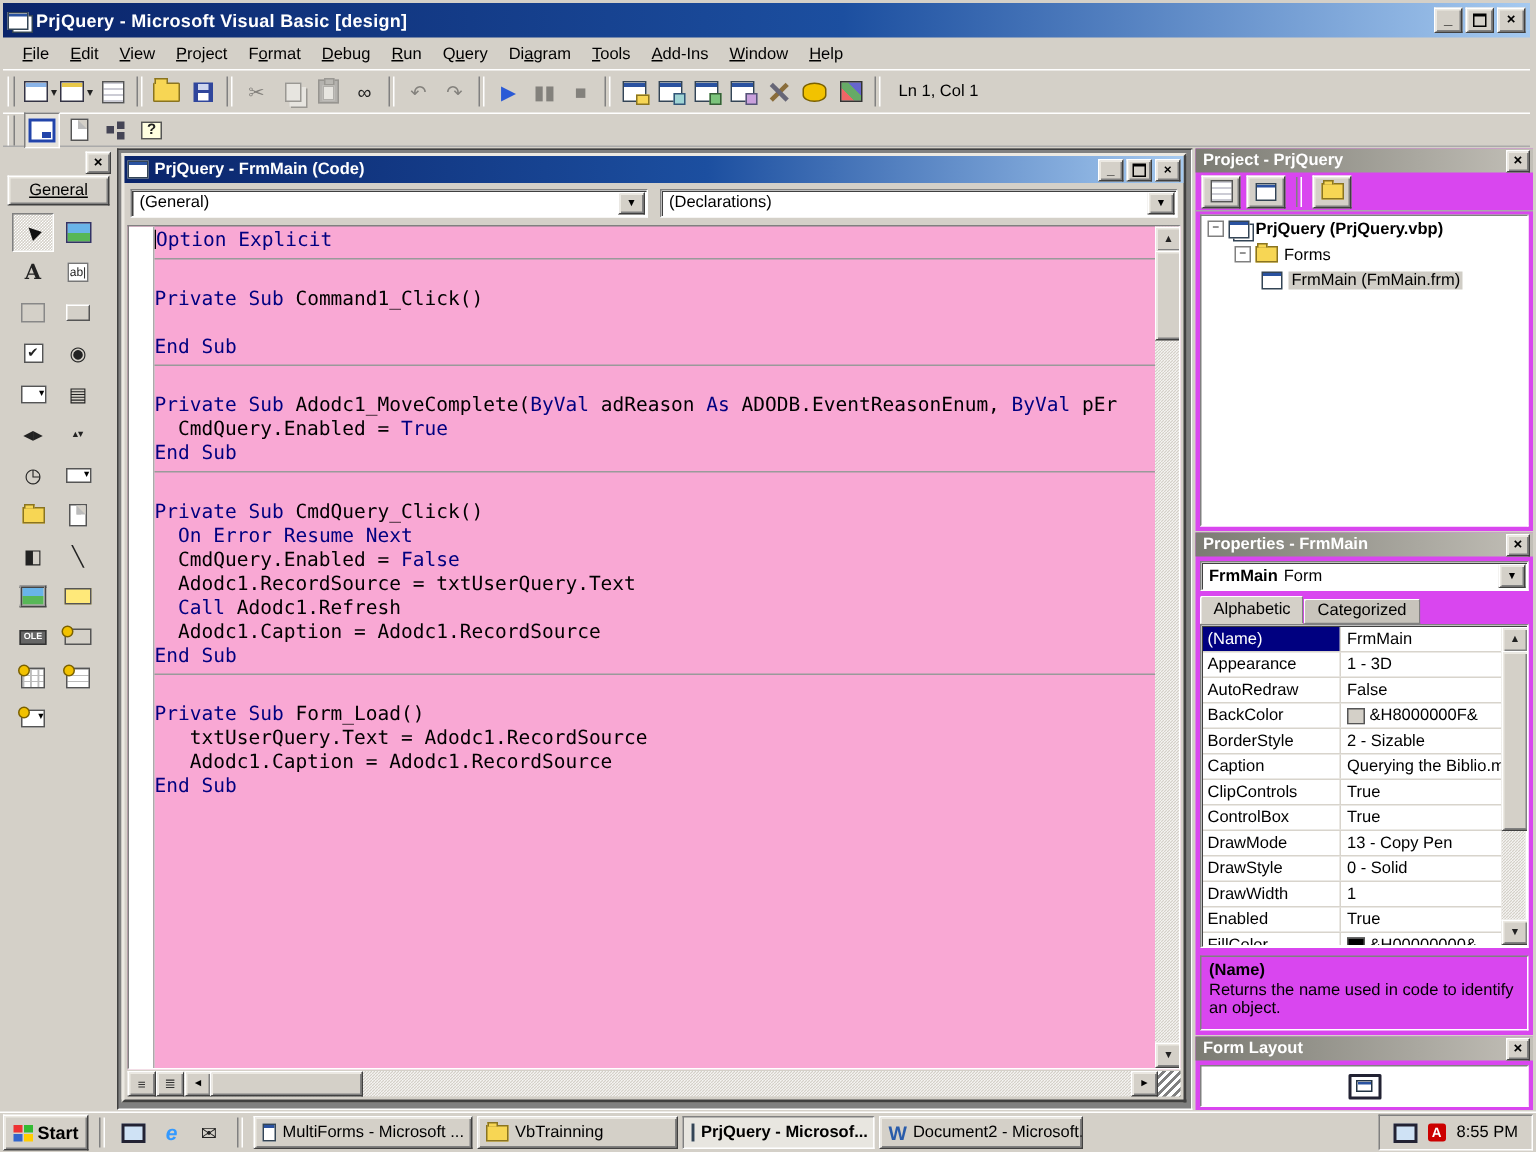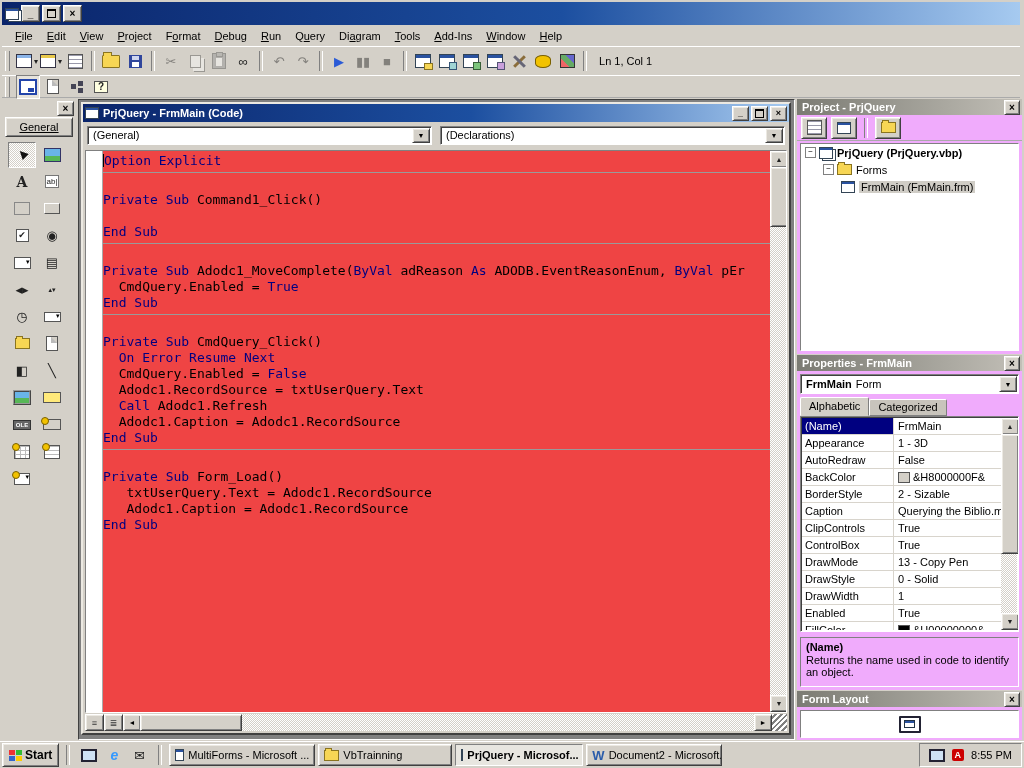--- a/index.html
+++ b/index.html
@@ -100,21 +100,21 @@
     background-size:2px 2px;background-position:0 0,1px 1px;background-color:#d4d0c8;}
   
   #mdi{position:absolute;left:78px;top:99px;width:717px;height:641px;background:#808080;border:1px solid;border-color:#404040 #fff #fff #404040;box-sizing:border-box;}
   #codewin{position:absolute;left:2px;top:2px;width:710px;height:633px;background:#d4d0c8;border:2px solid;border-color:#ece9e2 #404040 #404040 #ece9e2;box-sizing:border-box;}
   .cw-title{height:18px;background:linear-gradient(90deg,#0a246a,#1c4fa0 55%,#a6caf0);display:flex;align-items:center;padding:0 2px;}
   .cw-title .ttl{color:#fff;font-weight:bold;font-size:11px;flex:1;margin-left:4px;}
   .cw-btn{width:15px;height:13px;margin-left:2px;display:flex;align-items:center;justify-content:center;font-size:9px;font-weight:bold;}
   .cw-combos{height:26px;display:flex;align-items:center;gap:8px;padding:0 4px;}
   .combo{height:19px;background:#fff;border:1px solid;border-color:#808080 #fff #fff #808080;box-shadow:inset 1px 1px 0 #404040;display:flex;align-items:center;position:relative;padding-left:5px;box-sizing:border-box;}
   .combo .cbtn{position:absolute;right:1px;top:1px;bottom:1px;width:16px;display:flex;align-items:center;justify-content:center;font-size:7px;}
-  .cw-body{position:absolute;left:2px;right:2px;top:46px;bottom:20px;background:#ef4444;border:1px solid;border-color:#808080 #fff #fff #808080;box-sizing:border-box;overflow:hidden;text-decoration:underline;}
+  .cw-body{position:absolute;left:2px;right:2px;top:46px;bottom:20px;background:#f9a8d4;border:1px solid;border-color:#808080 #fff #fff #808080;box-sizing:border-box;overflow:hidden;text-decoration:underline;}
   .cw-margin{position:absolute;left:0;top:0;bottom:0;width:16px;background:#fff;border-right:1px solid #aaa;}
   .cw-text{position:absolute;left:17px;top:2px;right:16px;bottom:0;font-family:"DejaVu Sans Mono","Liberation Mono",monospace;font-size:13px;overflow:hidden;}
   .code-line{height:16px;line-height:16px;white-space:pre;color:#000;}
   .code-line .kw{color:#000080;}
   .psep{height:1px;background:#9a9a9a;margin:3px 0 3px -17px;}
   .caret{display:inline-block;width:1px;height:13px;background:#000;vertical-align:-2px;}
   .vscroll{position:absolute;right:0;top:0;bottom:0;width:16px;
     background-image:linear-gradient(45deg,#fff 25%,transparent 25%,transparent 75%,#fff 75%),linear-gradient(45deg,#fff 25%,transparent 25%,transparent 75%,#fff 75%);
     background-size:2px 2px;background-position:0 0,1px 1px;background-color:#d4d0c8;}
   .sb-btn{position:absolute;left:0;width:16px;height:15px;display:flex;align-items:center;justify-content:center;font-size:7px;color:#222;}
@@ -122,21 +122,21 @@
   .cw-hrow{position:absolute;left:2px;right:2px;bottom:2px;height:17px;display:flex;align-items:stretch;}
   .viewbtn{width:17px;display:flex;align-items:center;justify-content:center;font-size:9px;color:#333;}
   .hscroll{flex:1;position:relative;
     background-image:linear-gradient(45deg,#fff 25%,transparent 25%,transparent 75%,#fff 75%),linear-gradient(45deg,#fff 25%,transparent 25%,transparent 75%,#fff 75%);
     background-size:2px 2px;background-position:0 0,1px 1px;background-color:#d4d0c8;}
   .hs-btn{position:absolute;top:0;bottom:0;width:16px;display:flex;align-items:center;justify-content:center;font-size:7px;}
   .hs-thumb{position:absolute;top:0;bottom:0;left:17px;width:100px;}
   .sizegrip{width:15px;background:repeating-linear-gradient(135deg,#fff 0 2px,#808080 2px 4px);}
   
   #rightcol{position:absolute;left:797px;top:99px;width:225px;height:641px;}
-  .panel{position:absolute;left:0;width:225px;background:#f0abfc;}
+  .panel{position:absolute;left:0;width:225px;background:#d946ef;}
   .pcap{height:16px;background:linear-gradient(90deg,#7b7b73,#c2bfb7);display:flex;align-items:center;padding:0 2px 0 5px;}
   .pcap .ttl{color:#fff;font-weight:bold;font-size:11px;flex:1;}
   .pX{width:14px;height:13px;display:flex;align-items:center;justify-content:center;font-size:10px;font-weight:bold;color:#000;}
   #projwin{top:0;height:255px;}
   .ptb{height:25px;display:flex;align-items:center;padding-left:3px;gap:2px;border-bottom:1px solid #aaa;}
   .ptb .tbtn{width:24px;height:20px;}
   .tree{position:absolute;left:3px;right:3px;top:44px;bottom:3px;background:#fff;overflow:hidden;}
   .trow{height:17px;display:flex;align-items:center;white-space:nowrap;}
   .pm{width:9px;height:9px;border:1px solid #808080;background:#fff;font-size:8px;line-height:7px;text-align:center;margin-right:3px;flex:none;}
   .tlabel{margin-left:4px;}
@@ -168,20 +168,21 @@
   .ie{color:#3399ff;font-weight:bold;font-style:italic;font-size:14px;}
   .wicon{color:#2a5caa;font-weight:bold;font-size:13px;}
 </style>
 </head>
 <body>
 
 <div id="screen">
 
   <div class="titlebar">
     <span class="gi i-vbp"></span>
+    <span class="ttl">PrjQuery - Microsoft Visual Basic [design]</span>
     <span class="winbtn raised">_</span>
     <span class="winbtn raised">
         <span class="glyph-restore"></span>
       </span>
     <span class="winbtn raised">×</span>
   </div>
 
   <div class="menubar" id="menubar">
       <span class="mitem"><u>F</u>ile</span>
       <span class="mitem"><u>E</u>dit</span>

